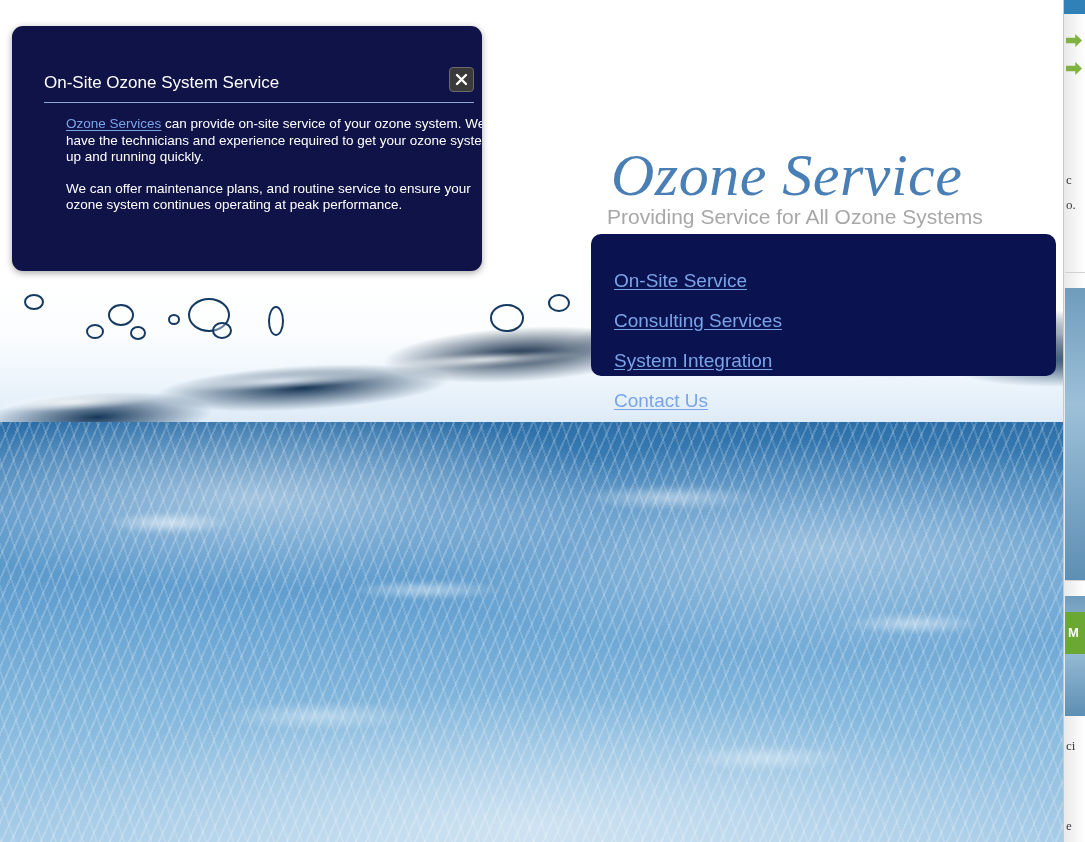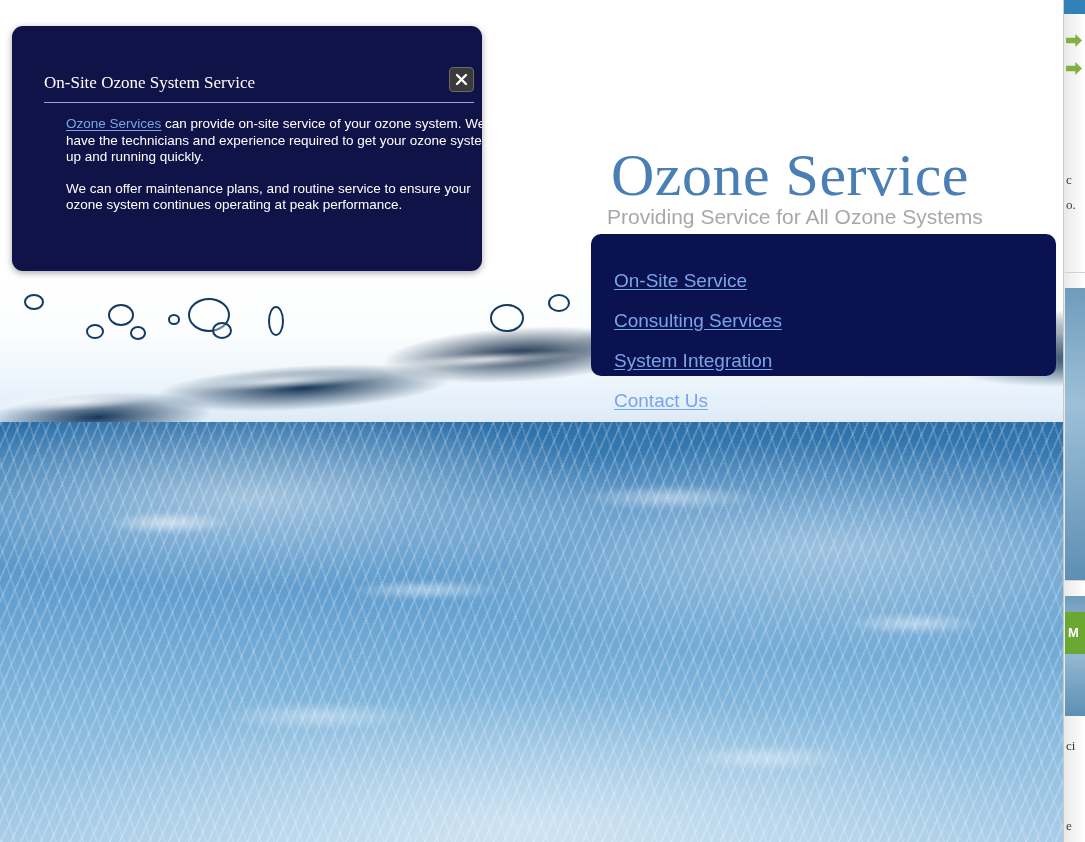--- a/index.html
+++ b/index.html
@@ -125,20 +125,21 @@
   .hero-title {
     position: absolute;
     left: 611px;
     top: 141px;
     font-family: "Liberation Serif", serif;
     font-size: 60px;
     line-height: 68px;
     color: #4a7fb5;
     letter-spacing: .5px;
     white-space: nowrap;
+    font-style: italic;
   }
   .hero-subtitle {
     position: absolute;
     left: 607px;
     top: 204px;
     font-family: "Liberation Sans", sans-serif;
     font-size: 21px;
     line-height: 26px;
     color: #a8a8a8;
     white-space: nowrap;
@@ -177,21 +178,21 @@
     height: 245px;
     background: #101347;
     border-radius: 11px;
     box-shadow: 0 2px 7px rgba(0,0,0,.35);
     overflow: hidden;
   }
   .modal-title {
     position: absolute;
     left: 32px;
     top: 45px;
-    font-family: Liberation Serif, serif;
+    font-family: Liberation Sans, sans-serif;
     font-size: 17px;
     line-height: 24px;
     color: #ffffff;
     white-space: nowrap;
   }
   .modal-rule {
     position: absolute;
     left: 32px;
     top: 76px;
     width: 430px;

